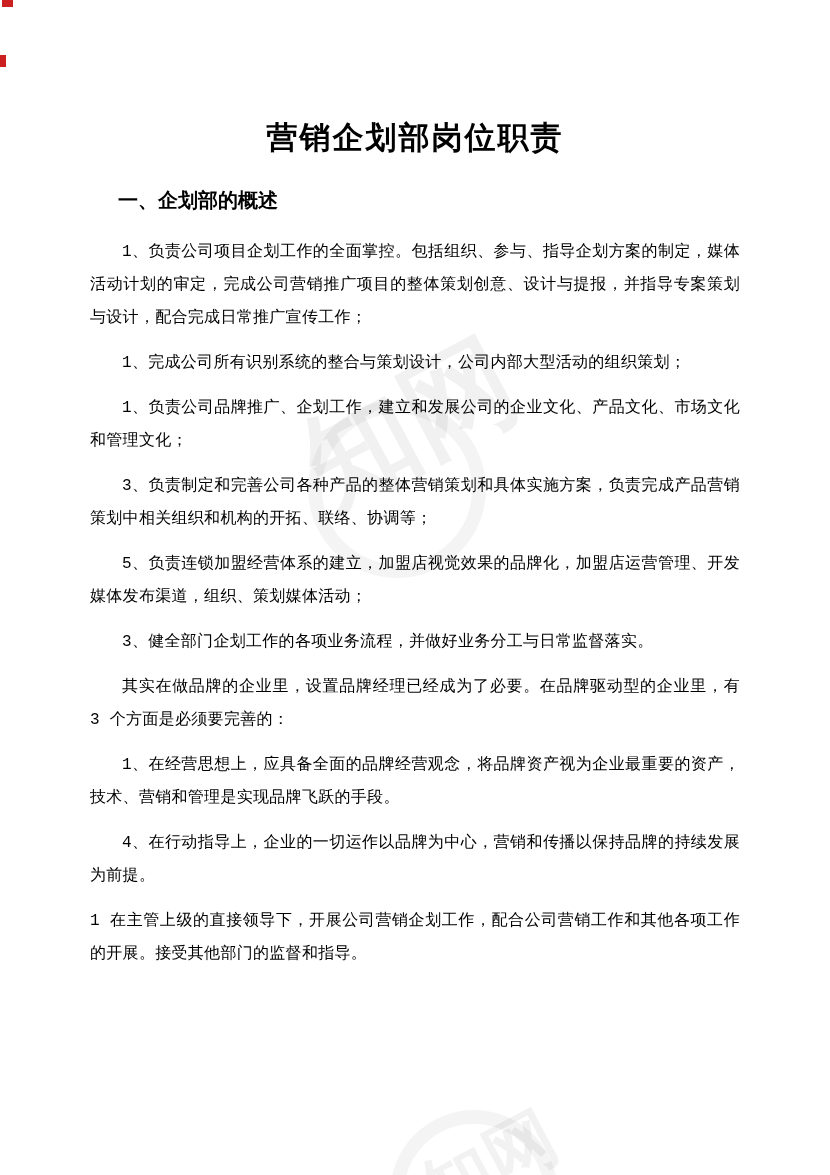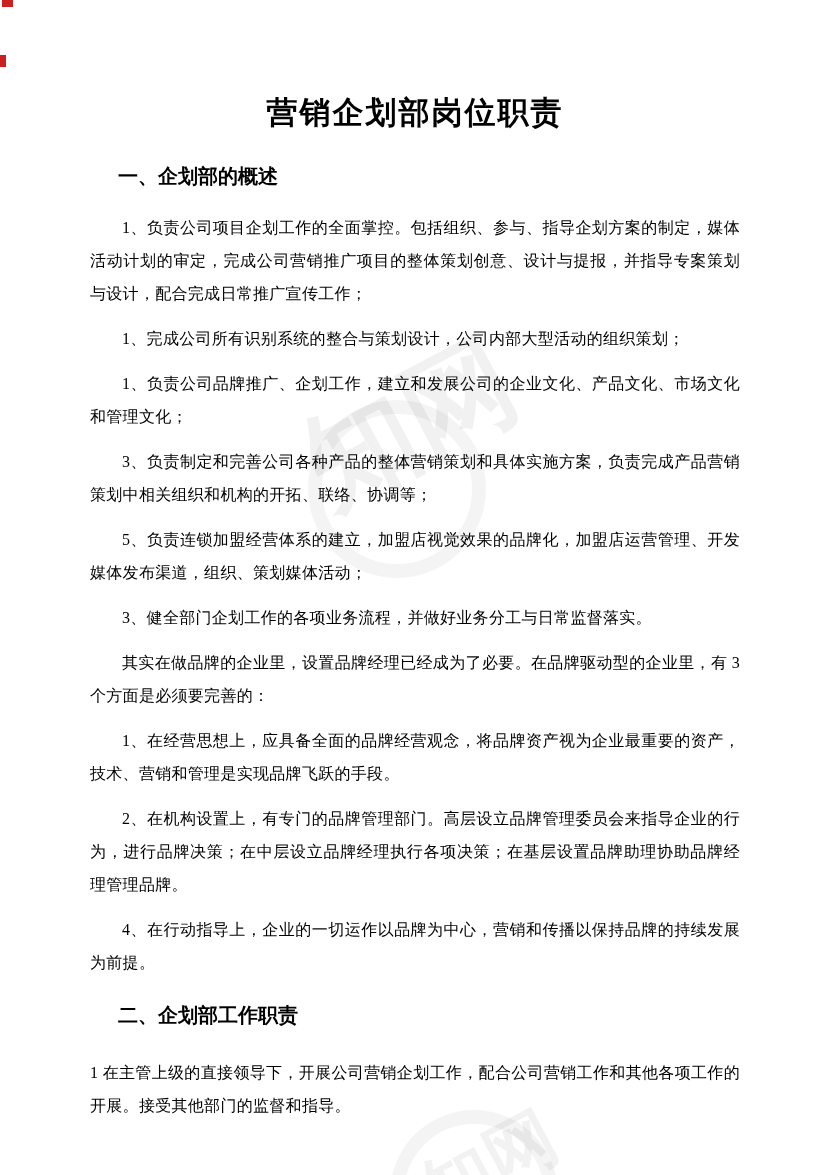--- a/index.html
+++ b/index.html
@@ -12,21 +12,22 @@
     width: 830px;
     height: 1175px;
     background: #ffffff;
     overflow: hidden;
     font-family: "Liberation Serif", "DejaVu Serif", serif;
     color: #000000;
   }
   .content {
     position: relative;
     z-index: 2;
-    padding: 92px 78px 0 78px;
+    padding: 117px 78px 0 78px;
+    font-family: Liberation Mono, monospace;
   }
   .title {
     margin: 0 0 26px 0;
     font-size: 31px;
     font-weight: bold;
     text-align: center;
     letter-spacing: 2px;
   }
   .heading {
     margin: 16px 0 18px 0;
@@ -121,21 +122,19 @@
     <h2 class="heading">一、企划部的概述</h2>
 
     <p class="para indent">1、负责公司项目企划工作的全面掌控。包括组织、参与、指导企划方案的制定，媒体活动计划的审定，完成公司营销推广项目的整体策划创意、设计与提报，并指导专案策划与设计，配合完成日常推广宣传工作；</p>
     <p class="para indent">1、完成公司所有识别系统的整合与策划设计，公司内部大型活动的组织策划；</p>
     <p class="para indent">1、负责公司品牌推广、企划工作，建立和发展公司的企业文化、产品文化、市场文化和管理文化；</p>
     <p class="para indent">3、负责制定和完善公司各种产品的整体营销策划和具体实施方案，负责完成产品营销策划中相关组织和机构的开拓、联络、协调等；</p>
     <p class="para indent">5、负责连锁加盟经营体系的建立，加盟店视觉效果的品牌化，加盟店运营管理、开发媒体发布渠道，组织、策划媒体活动；</p>
     <p class="para indent">3、健全部门企划工作的各项业务流程，并做好业务分工与日常监督落实。</p>
     <p class="para indent">其实在做品牌的企业里，设置品牌经理已经成为了必要。在品牌驱动型的企业里，有 3 个方面是必须要完善的：</p>
     <p class="para indent">1、在经营思想上，应具备全面的品牌经营观念，将品牌资产视为企业最重要的资产，技术、营销和管理是实现品牌飞跃的手段。</p>
-    <p class="para indent">2、在机构设置上，有专门的品牌管理部门。高层设立品牌管理委员会来指导企业的行为，进行品牌决策；在中层设立品牌经理执行各项决策；在基层设置品牌助理协助品牌经理管理品牌。</p>
     <p class="para indent">4、在行动指导上，企业的一切运作以品牌为中心，营销和传播以保持品牌的持续发展为前提。</p>
 
-    <h2 class="heading second">二、企划部工作职责</h2>
 
     <p class="para flush">1 在主管上级的直接领导下，开展公司营销企划工作，配合公司营销工作和其他各项工作的开展。接受其他部门的监督和指导。</p>
 
   </div>
 </div>
 
 </body></html>

